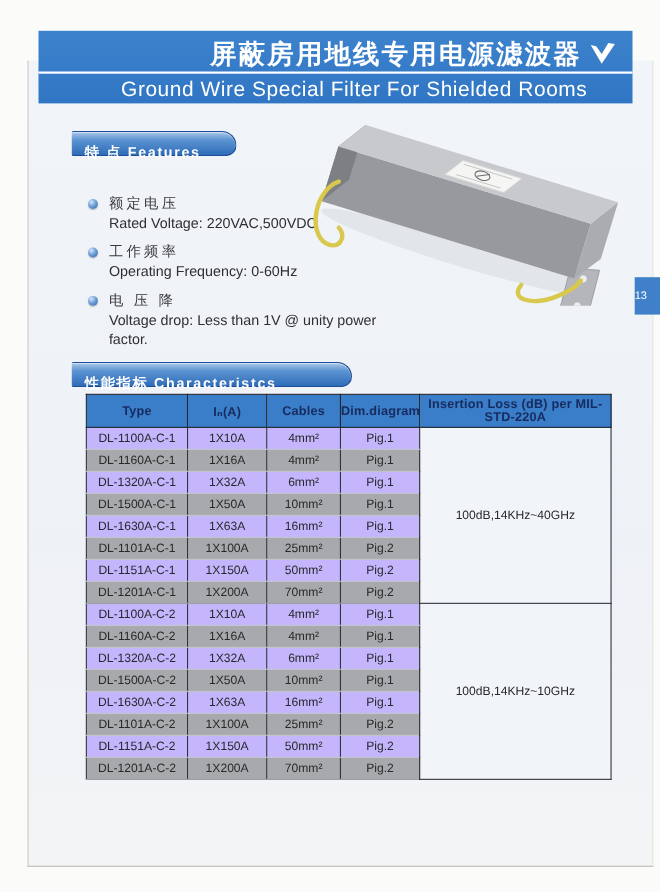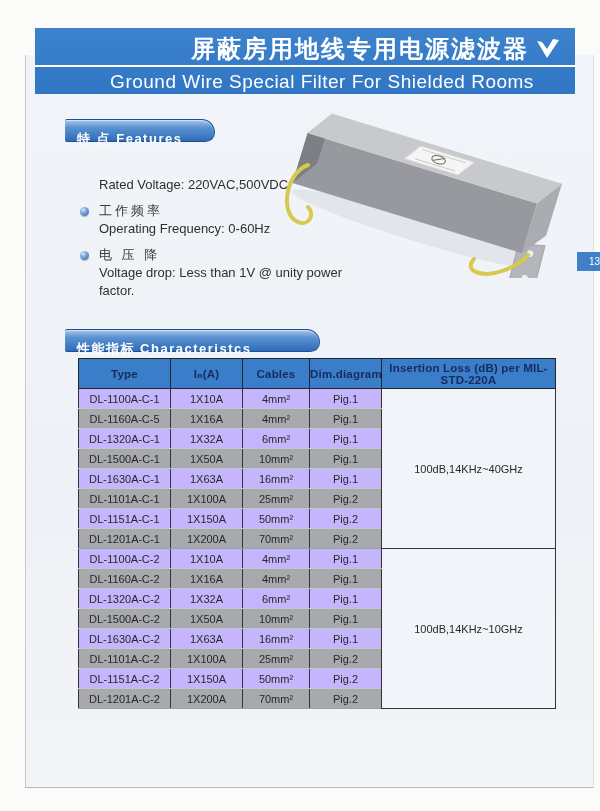--- a/index.html
+++ b/index.html
@@ -58,23 +58,23 @@
     font-size:13px; letter-spacing:3px; color:#3a3a3c; height:18px;
   }
   .bullet {
     width:9px; height:9px; border-radius:50%; flex:0 0 9px;
     background:radial-gradient(circle at 35% 30%, #d6e6f8 0%, #6f9fd8 45%, #2a5fa8 100%);
     box-shadow:0 1px 1px rgba(0,0,0,.25);
   }
   .feature-en { font-size:13px; color:#2f2f31; padding-left:19px; line-height:18px; }
   
   .page-tab {
-    position:absolute; left:577px; top:252px; width:23px; height:19px;
+    position:absolute; left:577px; top:252px; width:23px; height:34px;
     background:#3f80c8; color:#ffffff; font-size:10px;
-    display:flex; align-items:center; justify-content:flex-end;
+    display:flex; align-items:center; justify-content:flex-start;
   }
   
   .product-photo { position:absolute; left:278px; top:103px; width:300px; height:175px; }
   
   .char-table {
     position:absolute; left:78px; top:358px; width:477px;
     border-collapse:collapse; table-layout:fixed;
     font-size:11px;
     padding-left:36px;
   }
@@ -112,20 +112,24 @@
   <div class="banner-divider"></div>
   <div class="banner-title-en">Ground Wire Special Filter  For Shielded Rooms</div>
 </div>
 
 <div class="section-tab tab-features">
   <span>特 点  Features</span>
 </div>
 
 <div class="features-list">
     <div class="feature-item">
+      <div class="feature-zh">
+        <span class="bullet"></span>
+        <span>额定电压</span>
+      </div>
       <div class="feature-en">Rated Voltage: 220VAC,500VDC</div>
     </div>
     <div class="feature-item">
       <div class="feature-zh">
         <span class="bullet"></span>
         <span>工作频率</span>
       </div>
       <div class="feature-en">Operating Frequency: 0-60Hz</div>
     </div>
     <div class="feature-item">
@@ -194,21 +198,21 @@
   </thead>
   <tbody>
       <tr class="row-odd">
         <td>DL-1100A-C-1</td>
         <td>1X10A</td>
         <td>4mm²</td>
         <td>Pig.1</td>
         <td rowspan="8" class="loss-cell">100dB,14KHz~40GHz</td>
       </tr>
       <tr class="row-even">
-        <td>DL-1160A-C-5</td>
+        <td>DL-1160A-C-1</td>
         <td>1X16A</td>
         <td>4mm²</td>
         <td>Pig.1</td>
       </tr>
       <tr class="row-odd">
         <td>DL-1320A-C-1</td>
         <td>1X32A</td>
         <td>6mm²</td>
         <td>Pig.1</td>
       </tr>

